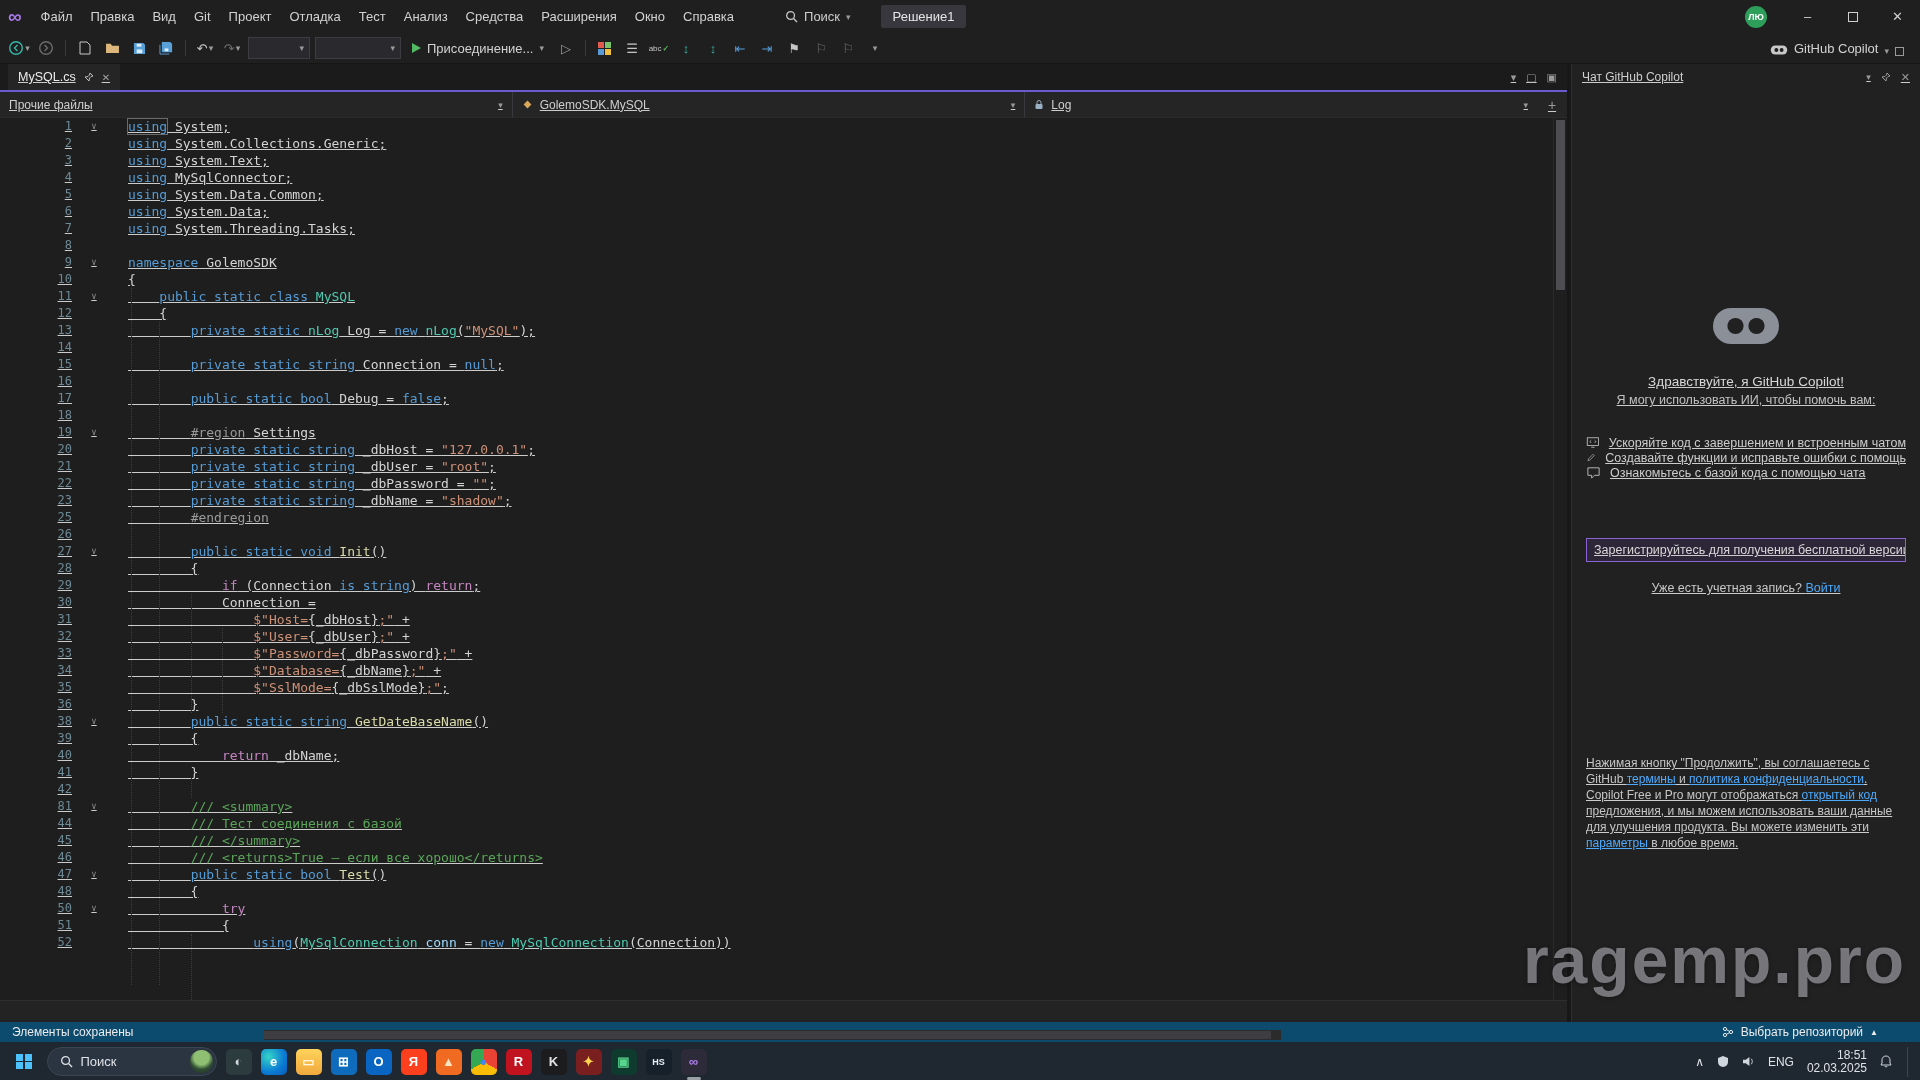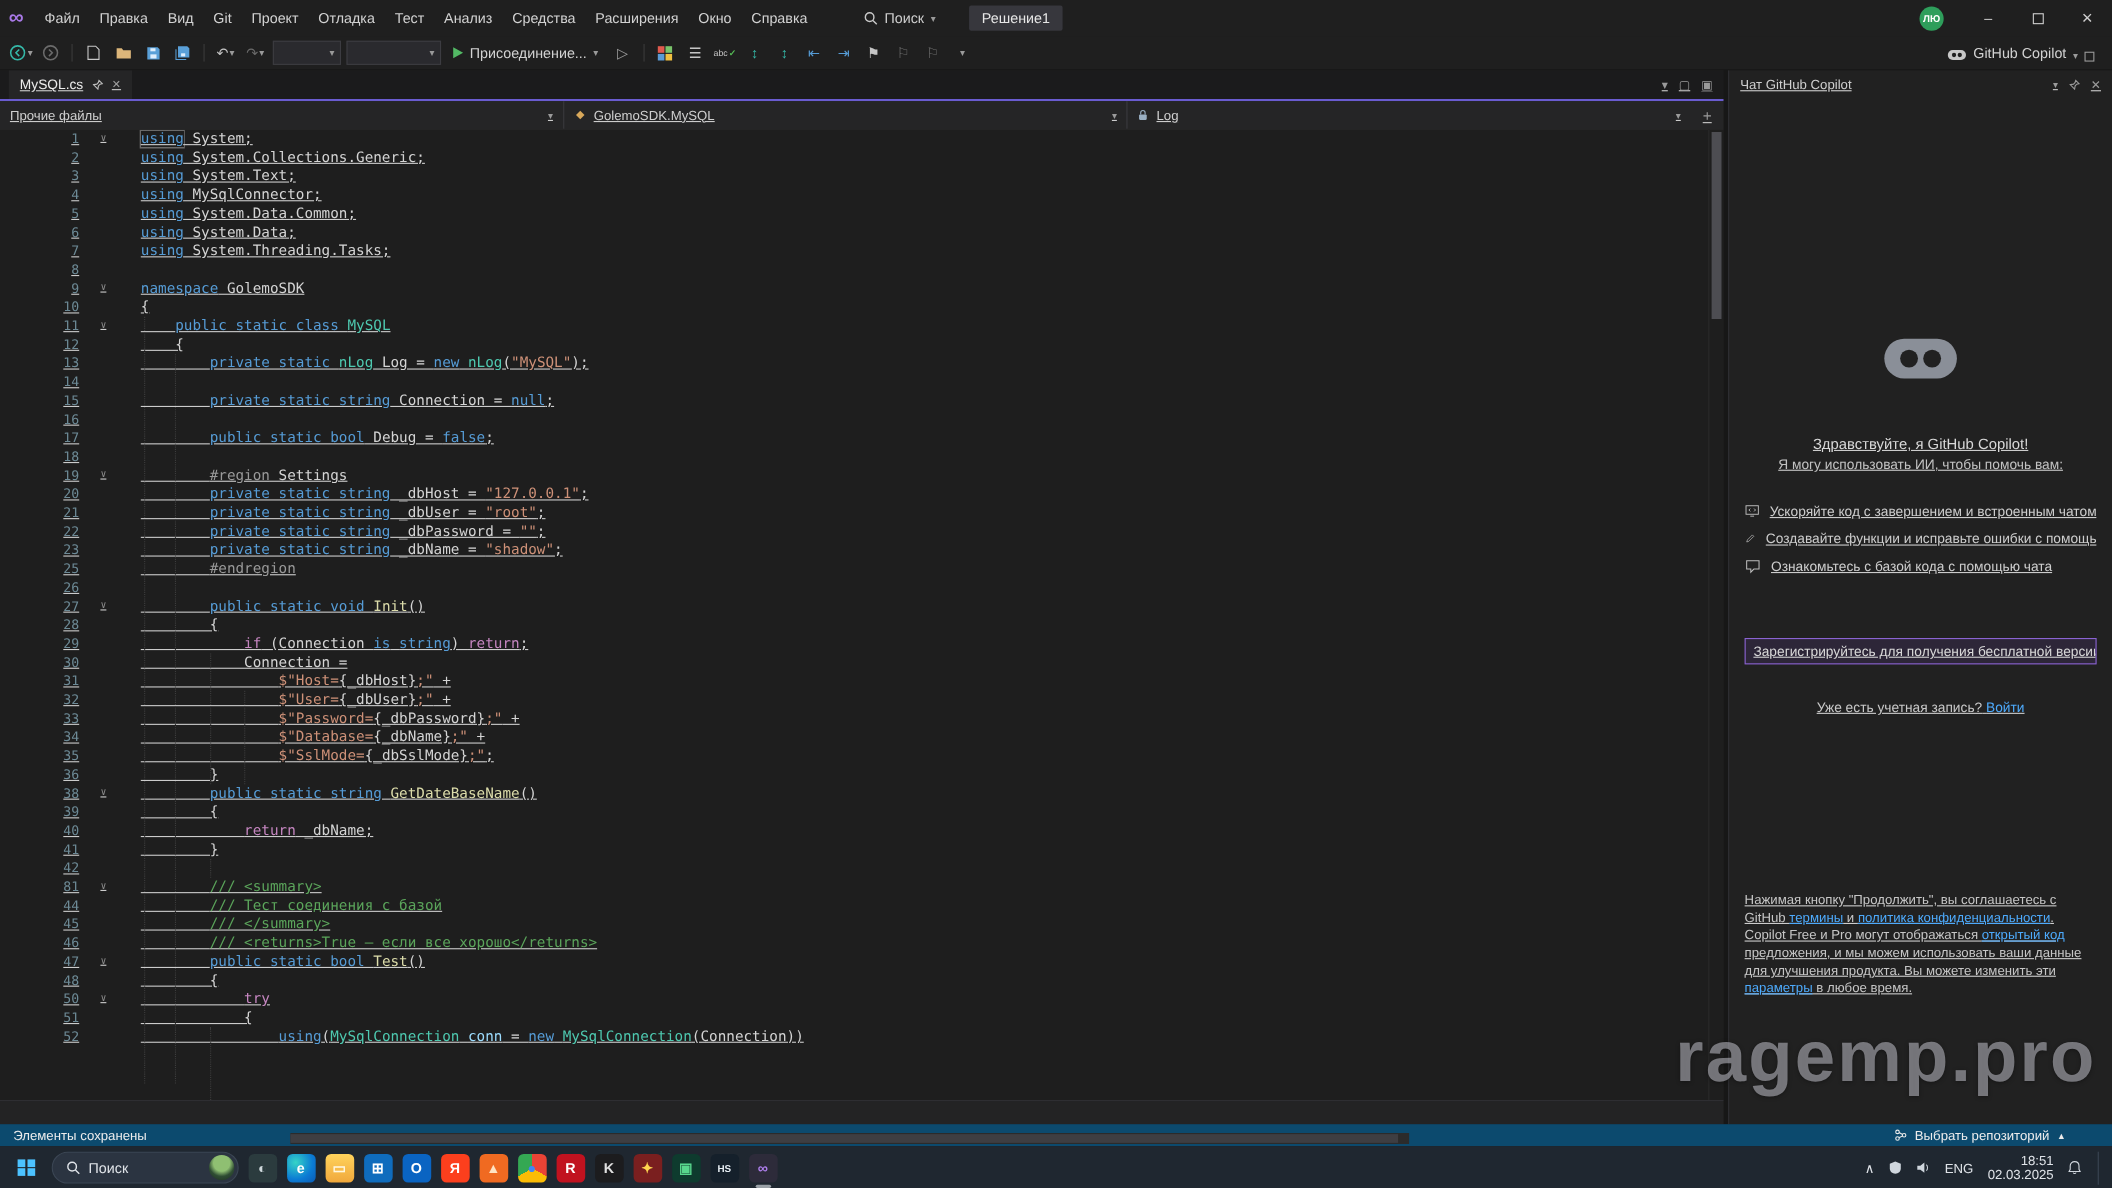--- a/index.html
+++ b/index.html
@@ -72,27 +72,27 @@
   .hthumb{position:absolute;left:0;top:1px;height:8px;width:99%;background:#3e3e42;}
   .indicator{padding:0 13px;color:#c8c8c8;}
   .sarrow{color:#8f8f8f;font-size:8px;}
 
   
   .copilot{width:349px;flex:none;background:#212121;border-left:1px solid #2f2f33;display:flex;flex-direction:column;overflow:hidden;}
   .cop-header{height:26px;flex:none;display:flex;align-items:center;padding:0 10px;font-size:12px;color:#cfcfcf;gap:8px;}
   .cop-header .hicons{margin-left:auto;display:flex;gap:10px;align-items:center;color:#9a9a9a;font-size:11px;}
   .cop-body{flex:1;padding:0 14px;display:flex;flex-direction:column;align-items:center;}
   .cop-logo{margin-top:212px;}
-  .cop-g1{margin-top:46px;font-size:13.5px;color:#d8d8d8;text-align:center;}
+  .cop-g1{margin-top:24px;font-size:13.5px;color:#d8d8d8;text-align:center;}
   .cop-g2{margin-top:4px;font-size:12.5px;color:#c2c2c2;text-align:center;}
-  .cop-features{margin-top:28px;display:flex;flex-direction:column;gap:10px;width:100%;}
+  .cop-features{margin-top:28px;display:flex;flex-direction:column;width:100%;}
   .cop-feature{display:flex;align-items:center;gap:9px;font-size:12.5px;color:#cdcdcd;white-space:nowrap;overflow:hidden;}
   .cop-signup{margin-top:58px;width:100%;border:1px solid #8a63d2;background:rgba(110,70,180,0.16);color:#d8d8d8;
               font-size:12.5px;padding:4px 7px;white-space:nowrap;overflow:hidden;}
-  .cop-signin{margin-top:32px;font-size:12.5px;color:#c8c8c8;}
+  .cop-signin{margin-top:19px;font-size:12.5px;color:#c8c8c8;}
   .legal{margin-top:160px;width:100%;font-size:12px;line-height:16px;color:#c6c6c6;text-align:left;}
   .legal-link{color:#4daafc;text-decoration:underline;}
   .link{color:#4daafc;}
 
   
   .statusbar{height:20px;flex:none;background:#0c4a6e;display:flex;align-items:center;font-size:12px;color:#ececec;padding:0 12px;}
   .sb-right{margin-left:auto;display:flex;align-items:center;gap:7px;margin-right:30px;}
 
   
   .taskbar{height:39px;flex:none;background:#1f2730;display:flex;align-items:center;padding:0 10px;gap:9px;}

